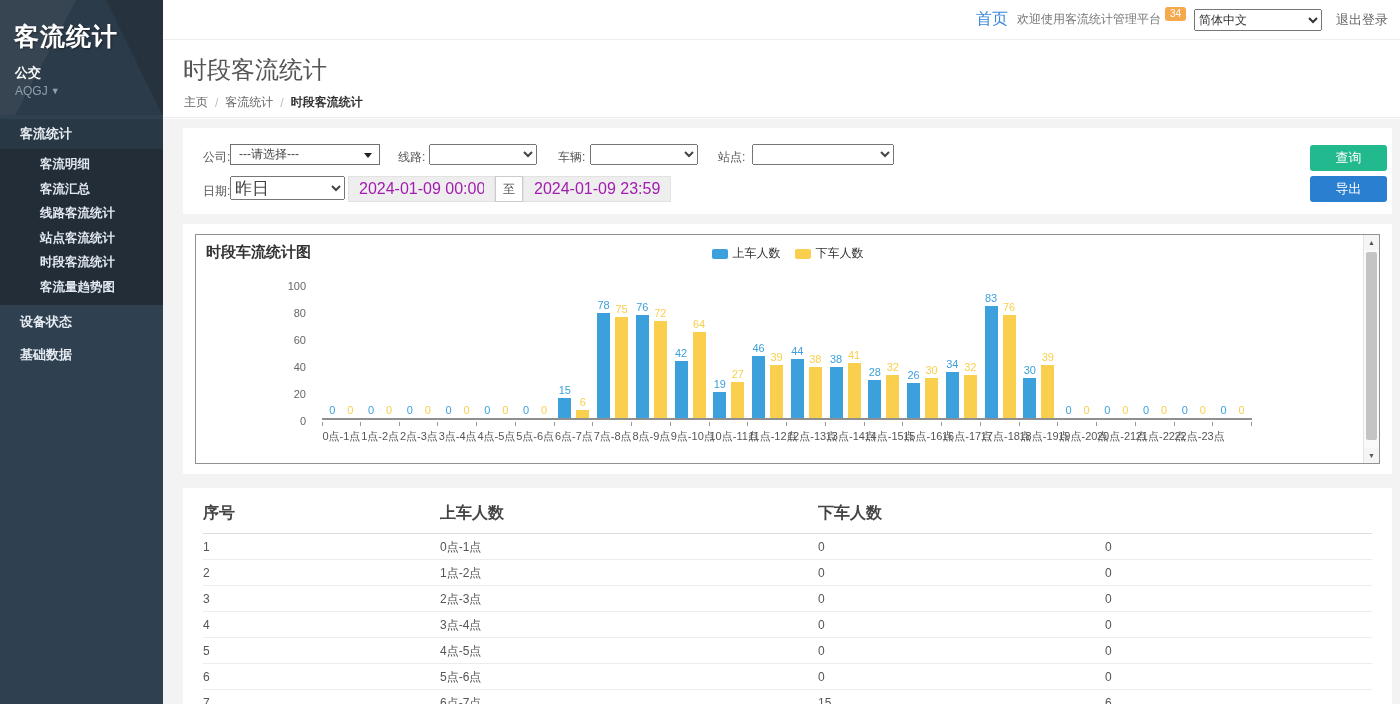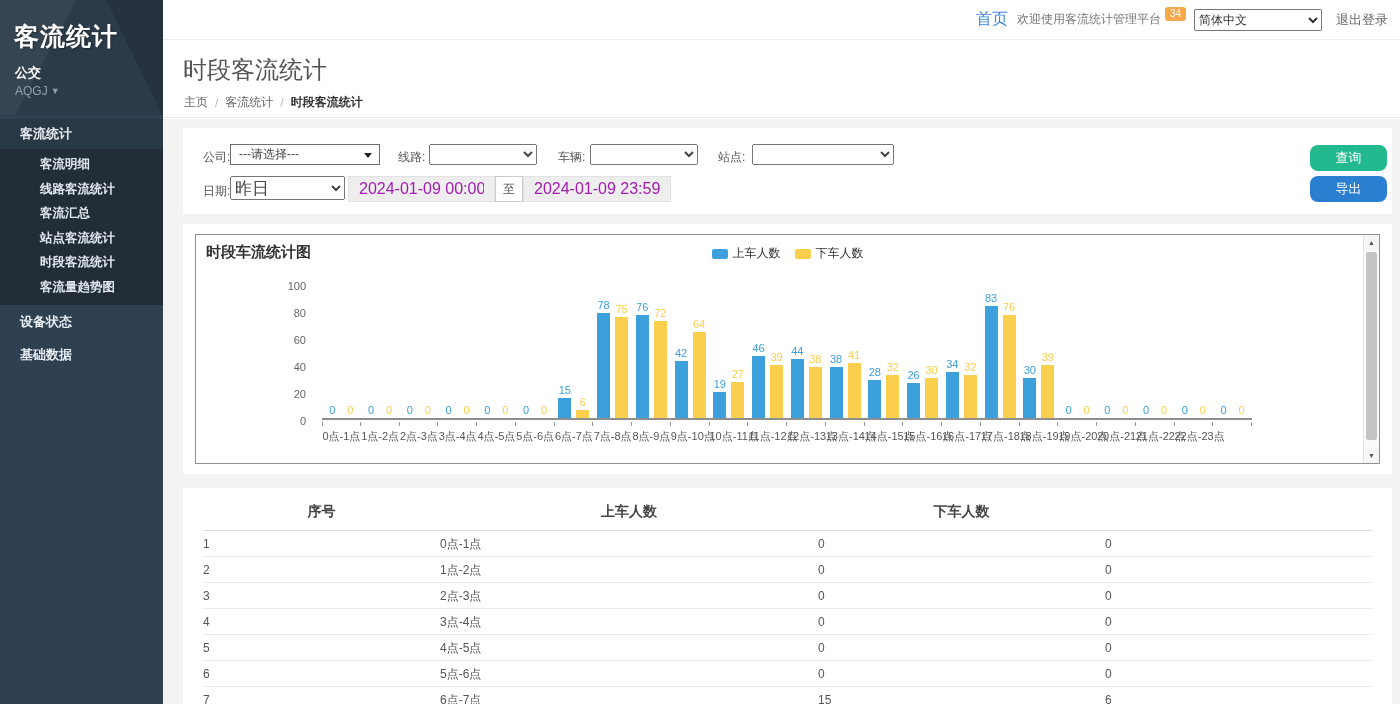--- a/index.html
+++ b/index.html
@@ -50,21 +50,21 @@
 
   
   .filter-panel{position:relative;height:86px;margin-bottom:10px;}
   .flabel{position:absolute;font-size:12px;color:#555;}
   .fselect{position:absolute;height:21px;font-size:12px;color:#444;}
   .combo{position:absolute;height:21px;border:1px solid #6f6f6f;background:#fff;font-size:12px;color:#444;display:flex;align-items:center;padding:0 8px;cursor:pointer;}
   .combo .tri{position:absolute;right:7px;top:8px;width:0;height:0;border-left:4px solid transparent;border-right:4px solid transparent;border-top:5px solid #222;}
   .datebox{position:absolute;height:26px;background:#eee;border:1px solid #e2e2e2;font-size:16px;color:#a21caf;padding:4px 10px;}
   .addon{position:absolute;height:26px;border:1px solid #ccc;background:#fff;font-size:12px;color:#555;display:flex;align-items:center;justify-content:center;}
   .presel{position:absolute;height:24px;font-size:17px;color:#444;}
-  .btn{position:absolute;width:77px;height:26px;border:none;border-radius:8px;color:#fff;font-size:13px;cursor:pointer;}
+  .btn{position:absolute;width:77px;height:26px;border:none;border-radius:3px;color:#fff;font-size:13px;cursor:pointer;}
   .btn-query{background:var(--accent-green);}
   .btn-export{background:var(--accent-blue);}
 
   
   .chart-panel{position:relative;height:250px;margin-bottom:14px;padding:10px 12px;}
   .chart-box{position:relative;height:100%;border:1px solid #919191;background:#fff;overflow:hidden;}
   .chart-title{position:absolute;top:8px;left:10px;font-size:15px;font-weight:bold;color:#333;}
   .legend{position:absolute;top:10px;left:50%;transform:translateX(-50%);display:flex;gap:14px;align-items:center;}
   .legend-item{display:flex;gap:5px;align-items:center;font-size:12px;color:#333;cursor:pointer;}
   .legend-swatch{width:16px;height:10px;border-radius:2px;}
@@ -81,42 +81,42 @@
   .x-labels{position:absolute;left:126px;top:146px;width:930px;display:flex;}
   .x-label{width:38.75px;flex:none;text-align:center;font-size:11px;color:#555;white-space:nowrap;}
   .vscroll{position:absolute;top:0;right:0;bottom:0;width:16px;background:#fafafa;border-left:1px solid #e3e3e3;}
   .sb-btn{position:absolute;left:0;right:0;height:15px;text-align:center;font-size:7px;color:#555;line-height:15px;cursor:pointer;background:#f5f5f5;}
   .sb-up{top:0;} .sb-down{bottom:0;}
   .sb-thumb{position:absolute;left:2px;right:2px;top:17px;height:188px;background:#c4c4c4;border-radius:2px;cursor:pointer;}
 
   
   .table-panel{padding:0 20px;min-height:230px;}
   .thead,.trow{display:grid;grid-template-columns:237px 378px 287px 1fr;}
-  .thead{padding:15px 0 9px;border-bottom:1px solid #ddd;font-size:14px;font-weight:bold;color:#444;text-align:center;}
+  .thead{padding:15px 0 9px;border-bottom:1px solid #ddd;font-size:16px;font-weight:bold;color:#444;}
   .trow{height:26px;line-height:26px;border-bottom:1px solid #ececec;font-size:12px;color:#555;}
 </style>
 </head>
 <body>
 
 <div class="sidebar">
   <div class="logo">
     <div class="logo-title">客流统计</div>
     <div class="org">公交</div>
     <div class="org-code">
       <span>AQGJ</span>
       <span class="caret">▼</span>
     </div>
   </div>
   <div class="menu">
       <div class="menu-section expanded">
         <div class="menu-section-header">客流统计</div>
         <div class="submenu">
           <div class="submenu-item">客流明细</div>
+          <div class="submenu-item">客流汇总</div>
           <div class="submenu-item">线路客流统计</div>
-          <div class="submenu-item">客流汇总</div>
           <div class="submenu-item">站点客流统计</div>
           <div class="submenu-item">时段客流统计</div>
           <div class="submenu-item">客流量趋势图</div>
         </div>
       </div>
       <div class="menu-section plain">
         <div class="menu-section-header">设备状态</div>
       </div>
       <div class="menu-section plain">
         <div class="menu-section-header">基础数据</div>

